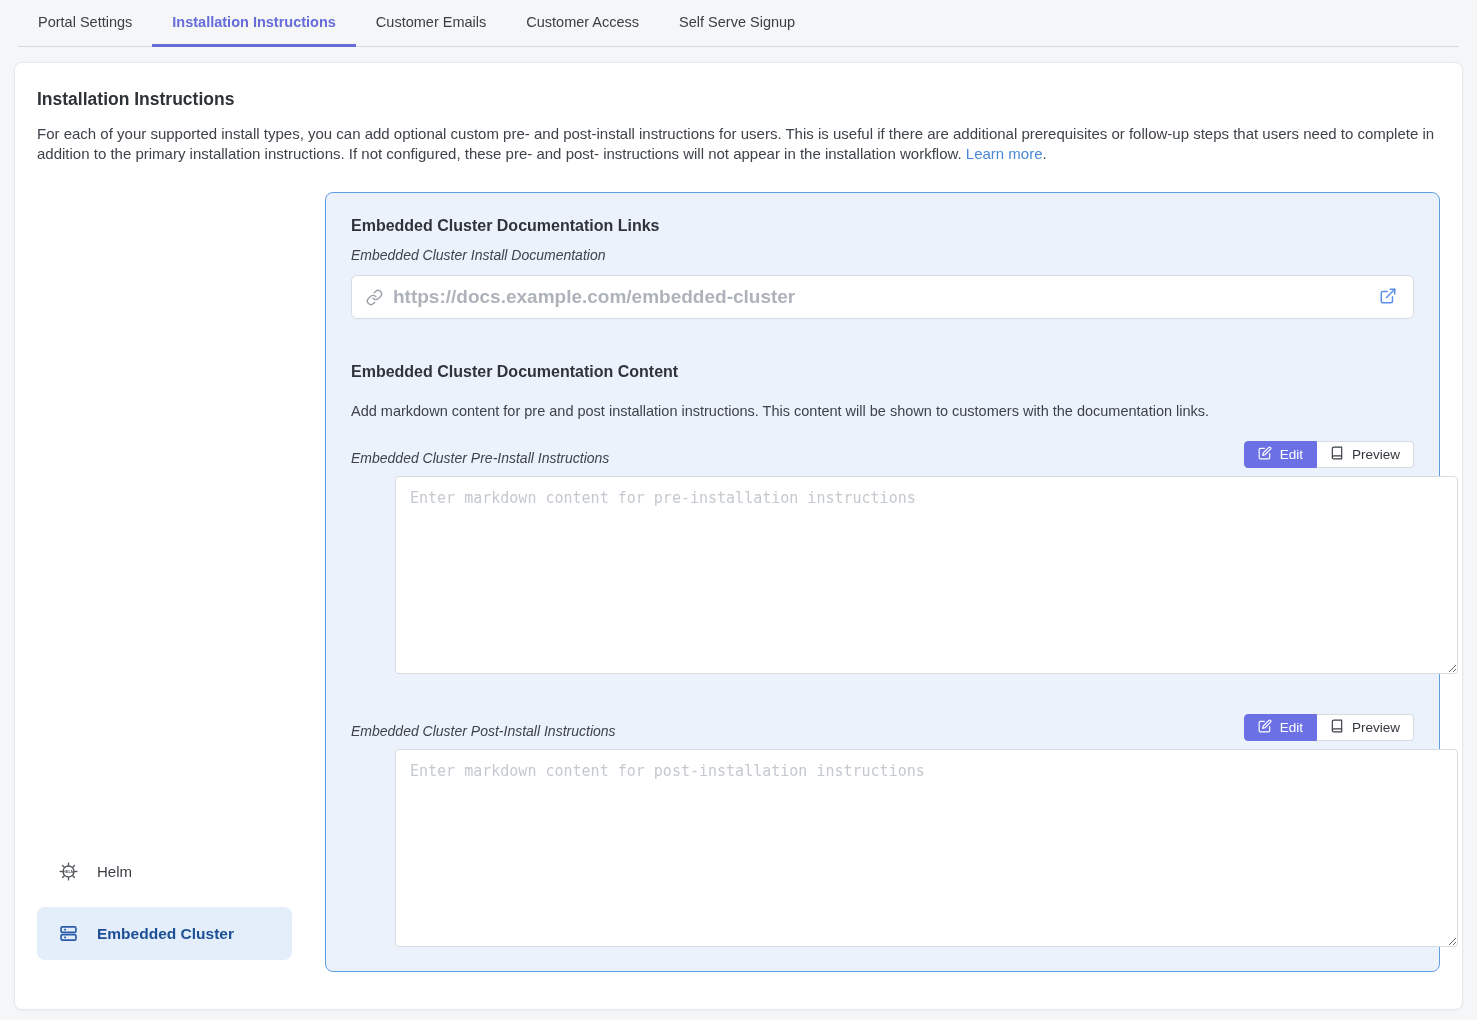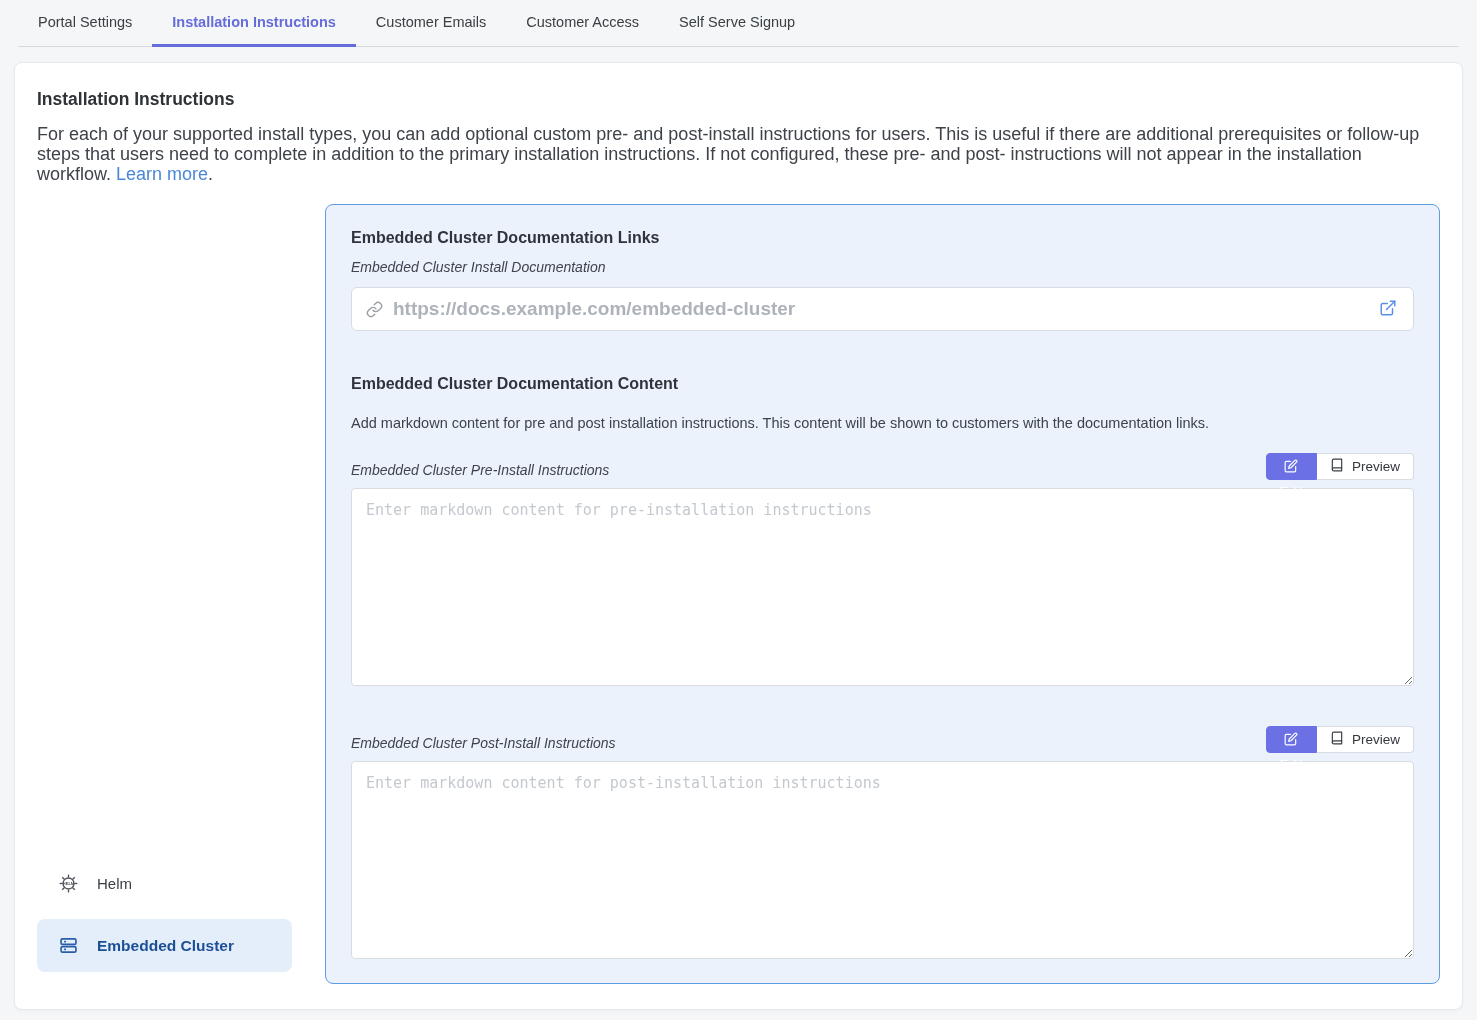--- a/index.html
+++ b/index.html
@@ -50,24 +50,24 @@
     box-shadow: 0 1px 3px rgba(0,0,0,0.04);
     padding: 22px;
   }
   .page-title {
     font-size: 17.5px;
     font-weight: 700;
     color: #2e3338;
     margin: 4px 0 14px;
   }
   .page-desc {
-    font-size: 18px;
+    font-size: 15px;
     line-height: 20px;
     color: #3e434a;
-    margin-bottom: 20px;
+    margin-bottom: 28px;
     max-width: 1400px;
   }
   .page-desc a {
     color: #4b87d7;
     text-decoration: none;
     cursor: pointer;
   }
 
   
   .content-row {
@@ -174,21 +174,20 @@
     font-family: "Liberation Sans", "DejaVu Sans", sans-serif;
     padding: 5px 13px;
     height: 27px;
     cursor: pointer;
   }
   .seg-btn.edit {
     background: #6b70e4;
     border: 1px solid #6b70e4;
     color: #ffffff;
     border-radius: 4px 0 0 4px;
-    flex-direction: column;
   }
   .seg-btn.preview {
     background: #ffffff;
     border: 1px solid #d8dce1;
     border-left: none;
     color: #33383e;
     border-radius: 0 4px 4px 0;
   }
   .md-textarea {
     display: block;
@@ -197,20 +196,21 @@
     background: #ffffff;
     border: 1px solid #d8dce1;
     border-radius: 4px;
     padding: 12px 14px;
     font-family: "DejaVu Sans Mono", "Liberation Mono", monospace;
     font-size: 15px;
     color: #2f3338;
     resize: both;
     outline: none;
     margin-bottom: 40px;
+    margin-left: 44px;
   }
   .md-textarea::placeholder { color: #c4c9cf; }
   .md-textarea.last { margin-bottom: 0; }
 </style>
 </head>
 <body>
 
 <div class="tabbar">
   <div class="tabbar-inner">
     <div class="tab">Portal Settings</div>

